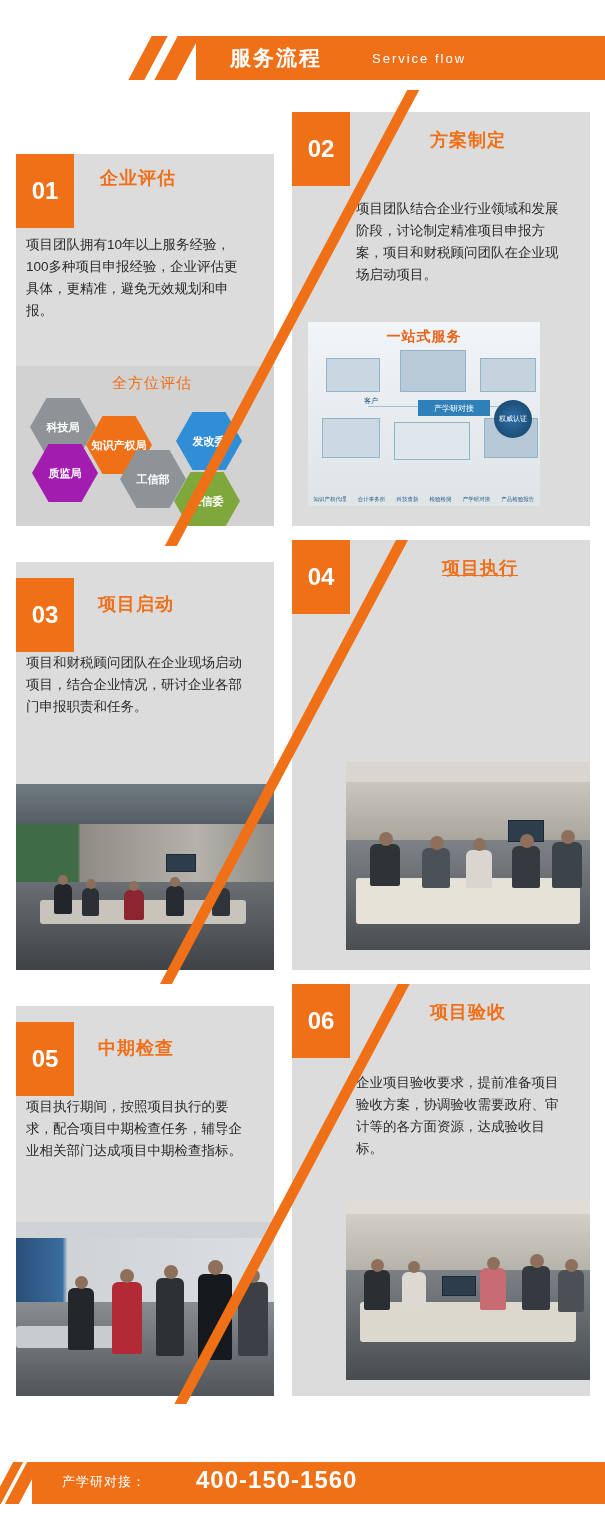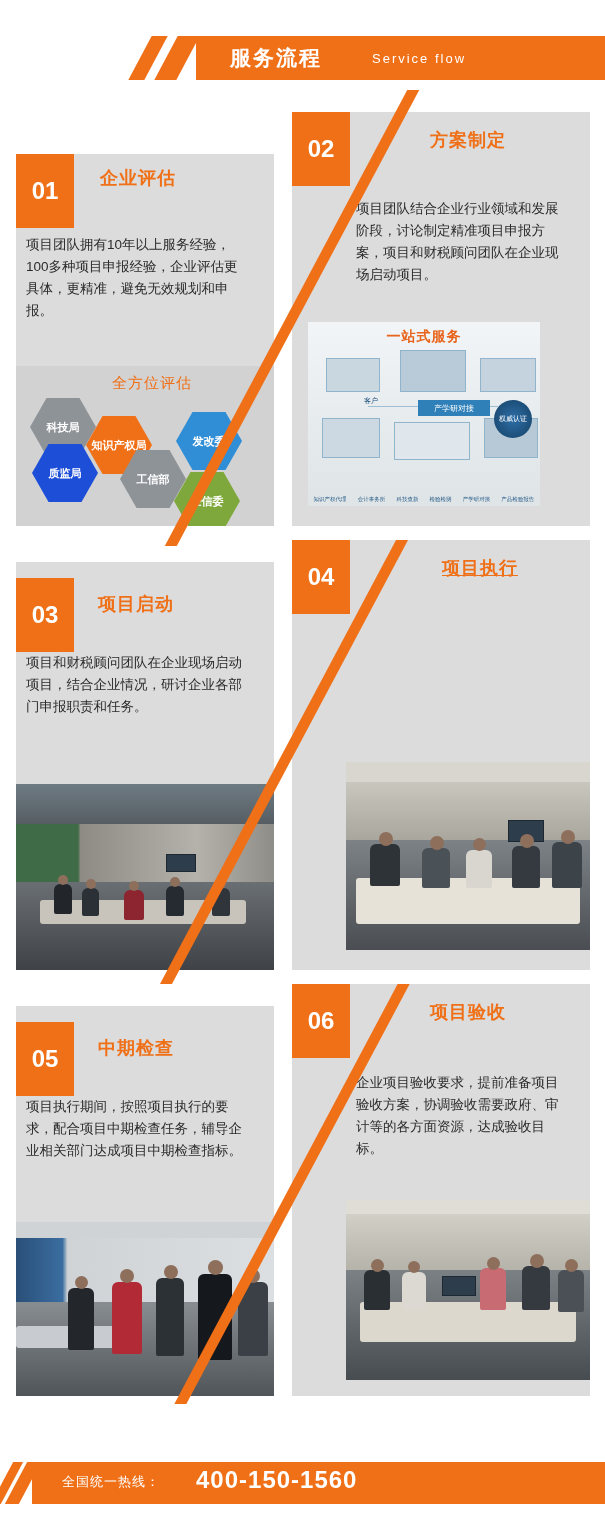--- a/index.html
+++ b/index.html
@@ -190,21 +190,21 @@
   </div>
   <div class="badge" style="left:16px; top:154px;">01</div>
   <div class="card-title" style="left:100px; top:166px;">企业评估</div>
   <div class="card-body" style="left:26px; top:234px; width:218px;">项目团队拥有10年以上服务经验，100多种项目申报经验，企业评估更具体，更精准，避免无效规划和申报。</div>
 
   <div class="hexwrap" style="left:16px; top:366px; width:258px; height:160px;">
     <div class="hl" style="left:96px; top:8px;">全方位评估</div>
     <div class="hex" style="left:14px; top:32px; background:#8e9398;">科技局</div>
     <div class="hex" style="left:70px; top:50px; background:#f07018;">知识产权局</div>
     <div class="hex" style="left:160px; top:46px; background:#2f8ed6;">发改委</div>
-    <div class="hex" style="left:16px; top:78px; background:#1d4ed8;">质监局</div>
+    <div class="hex" style="left:16px; top:78px; background:#a21caf;">质监局</div>
     <div class="hex" style="left:104px; top:84px; background:#8e9398;">工信部</div>
     <div class="hex" style="left:158px; top:106px; background:#7fa83c;">经信委</div>
   </div>
 
   <div class="card" style="left:292px; top:112px; width:298px; height:414px;">
   </div>
   <div class="badge" style="left:292px; top:112px;">02</div>
   <div class="card-title" style="left:430px; top:128px;">方案制定</div>
   <div class="card-body" style="left:356px; top:198px; width:214px;">项目团队结合企业行业领域和发展阶段，讨论制定精准项目申报方案，项目和财税顾问团队在企业现场启动项目。</div>
 
@@ -345,17 +345,17 @@
   </div>
 
   <div class="deco-slash" style="left:286px; top:90px; width:12px; height:456px;"></div>
   <div class="deco-slash" style="left:278px; top:540px; width:12px; height:444px;"></div>
   <div class="deco-slash" style="left:286px; top:984px; width:12px; height:420px;"></div>
 
   <div class="footer">
     <div class="ft-slash1"></div>
     <div class="ft-slash2"></div>
     <div class="ft-bar"></div>
-    <div class="ft-text">全国统一热线：</div>
+    <div class="ft-text">产学研对接：</div>
     <div class="ft-phone">400-150-1560</div>
   </div>
 
 </div>
 
 </body></html>

